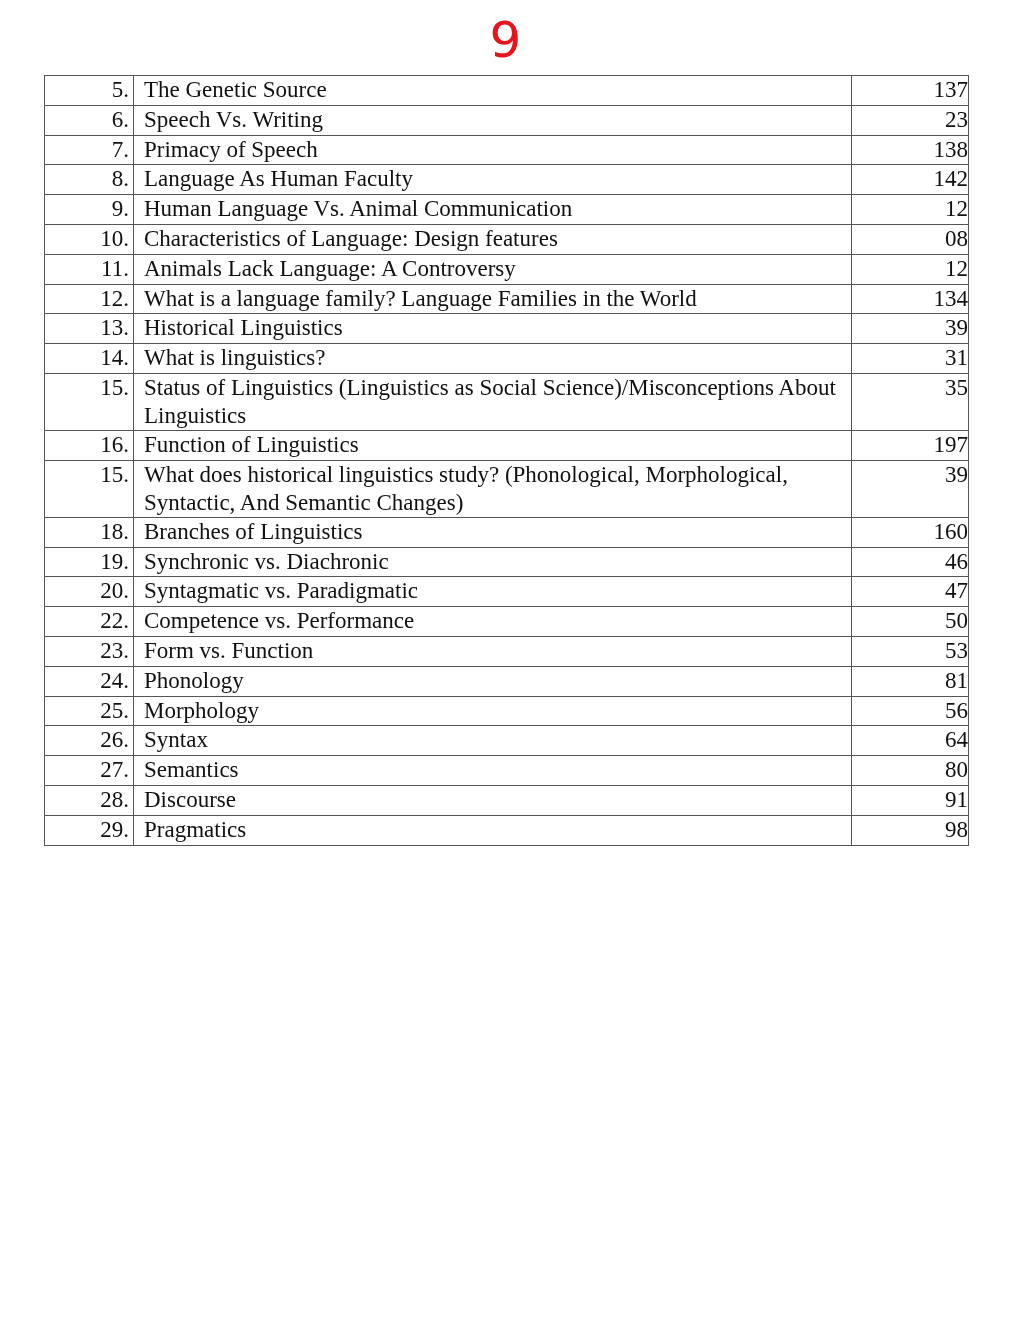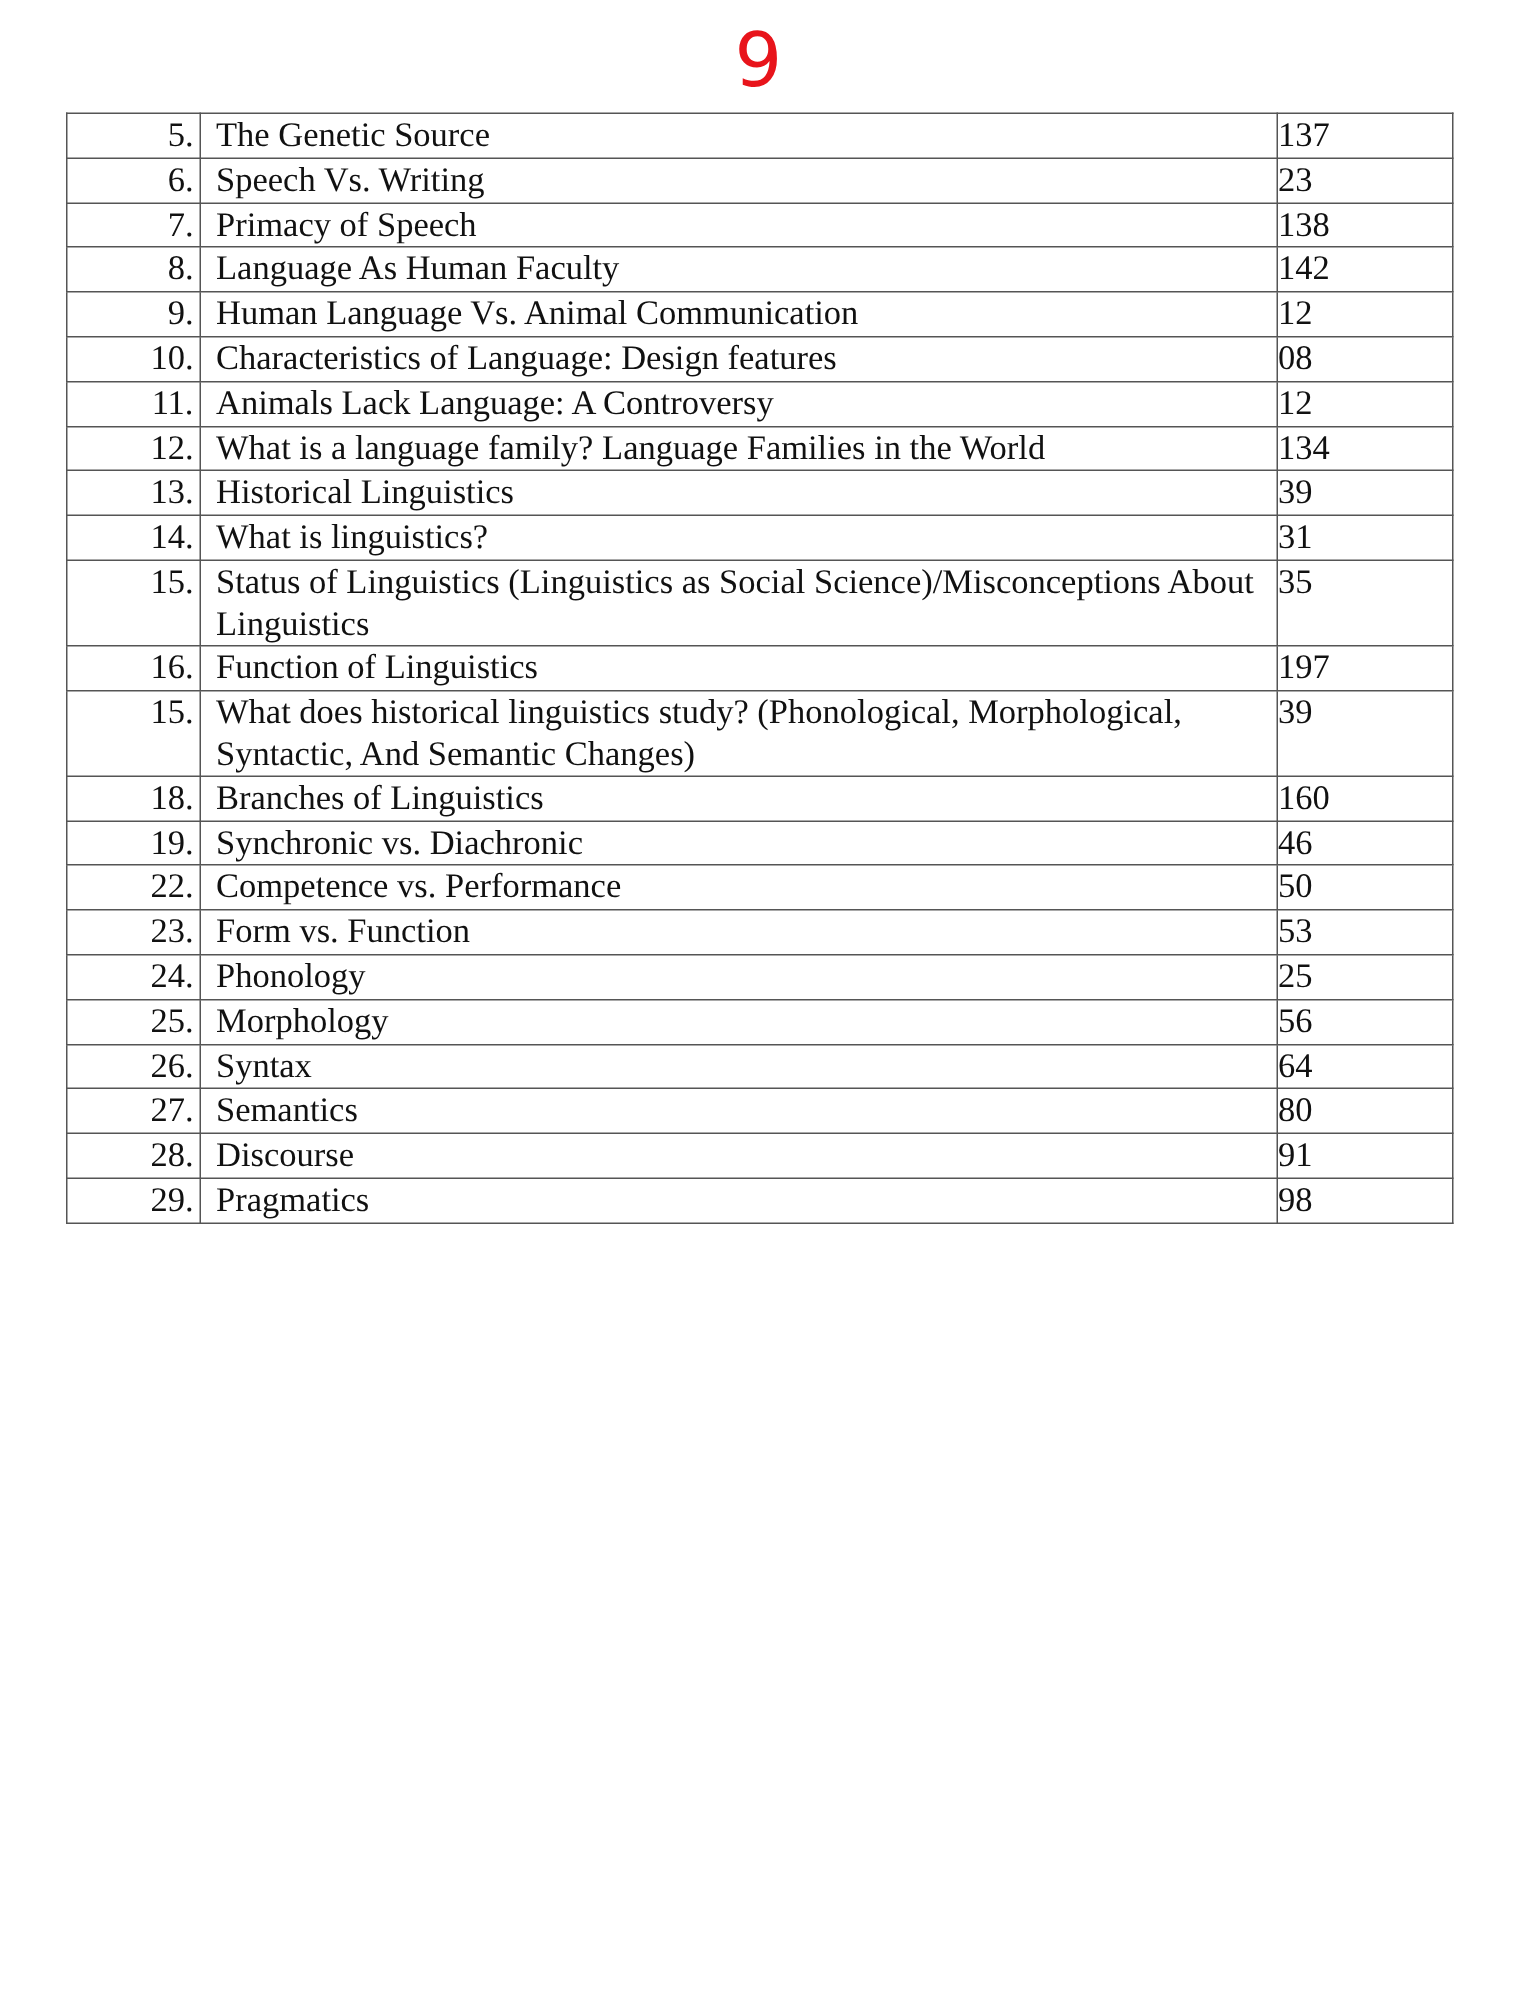--- a/index.html
+++ b/index.html
@@ -15,21 +15,21 @@
     font-family: "Liberation Serif", serif; font-size: 23px; color: #111;
   }
   table.toc td {
     border: 1.5px solid #555;
     padding: 0 0 0 0;
     line-height: 28px;
     vertical-align: top;
   }
   td.num { width: 84px; text-align: right; padding-right: 4px !important; }
   td.title { padding-left: 10px !important; padding-right: 10px !important; }
-  td.page { width: 116px; text-align: left; }
+  td.page { width: 116px; text-align: right; }
   tr { height: 29.8px; }
 </style>
 </head>
 <body>
 
 <div class="page-number">9</div>
 
 <table class="toc">
   <tbody id="toc-body">
       <tr>
@@ -101,33 +101,38 @@
         <td class="num">18.</td>
         <td class="title">Branches of Linguistics</td>
         <td class="page">160</td>
       </tr>
       <tr>
         <td class="num">19.</td>
         <td class="title">Synchronic vs. Diachronic</td>
         <td class="page">46</td>
       </tr>
       <tr>
+        <td class="num">20.</td>
+        <td class="title">Syntagmatic vs. Paradigmatic</td>
+        <td class="page">47</td>
+      </tr>
+      <tr>
         <td class="num">22.</td>
         <td class="title">Competence vs. Performance</td>
         <td class="page">50</td>
       </tr>
       <tr>
         <td class="num">23.</td>
         <td class="title">Form vs. Function</td>
         <td class="page">53</td>
       </tr>
       <tr>
         <td class="num">24.</td>
         <td class="title">Phonology</td>
-        <td class="page">25</td>
+        <td class="page">81</td>
       </tr>
       <tr>
         <td class="num">25.</td>
         <td class="title">Morphology</td>
         <td class="page">56</td>
       </tr>
       <tr>
         <td class="num">26.</td>
         <td class="title">Syntax</td>
         <td class="page">64</td>

